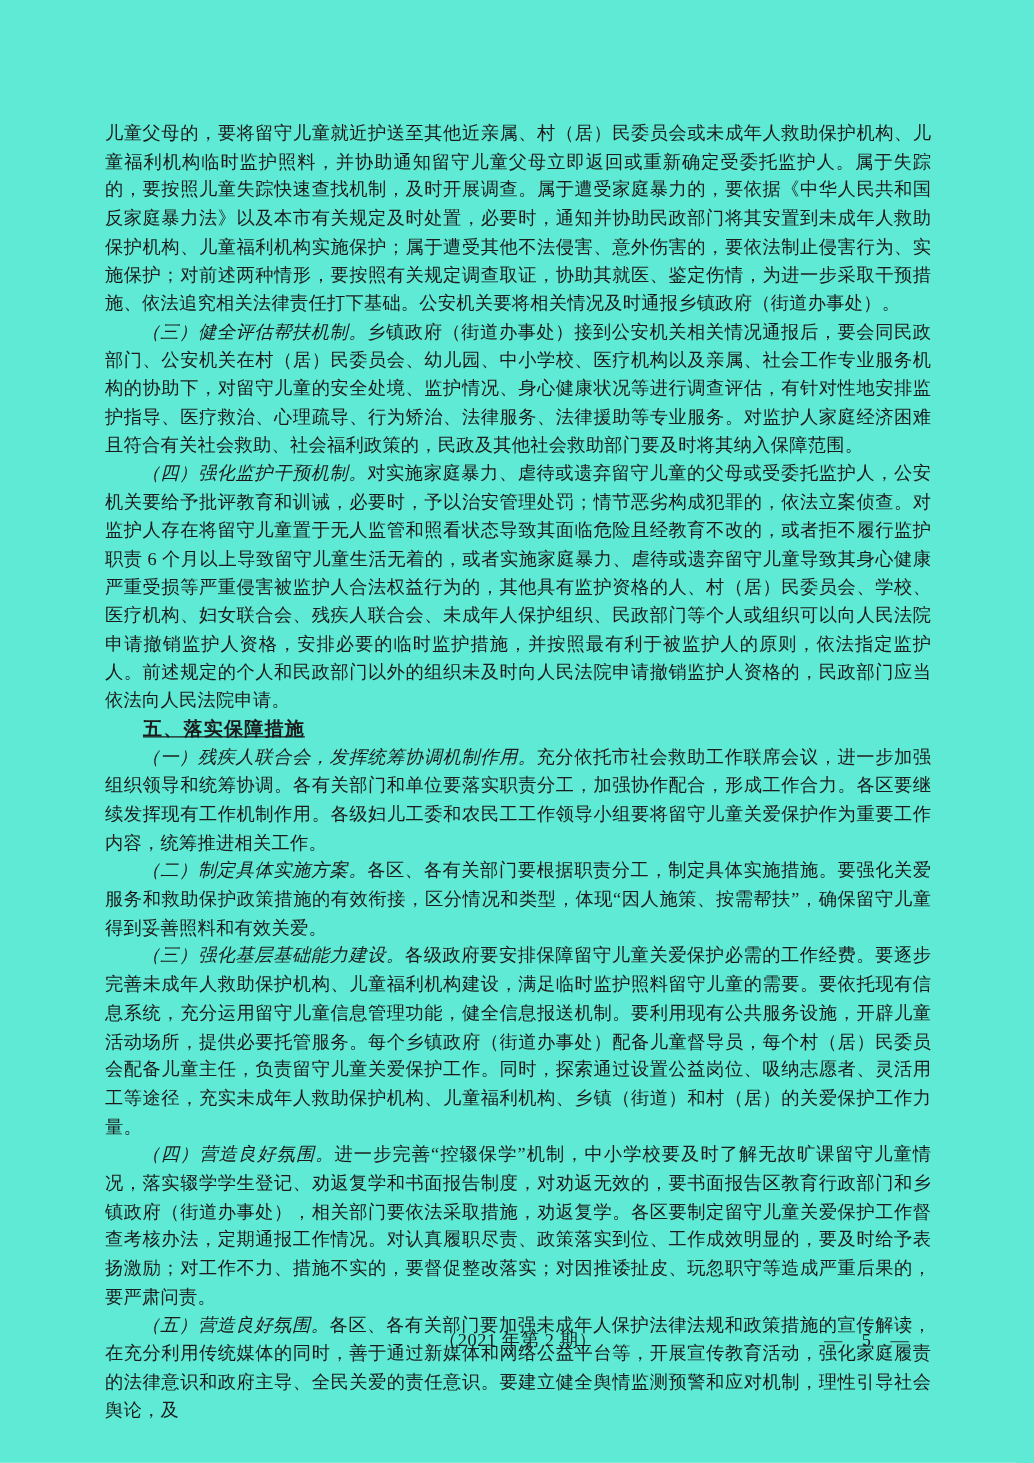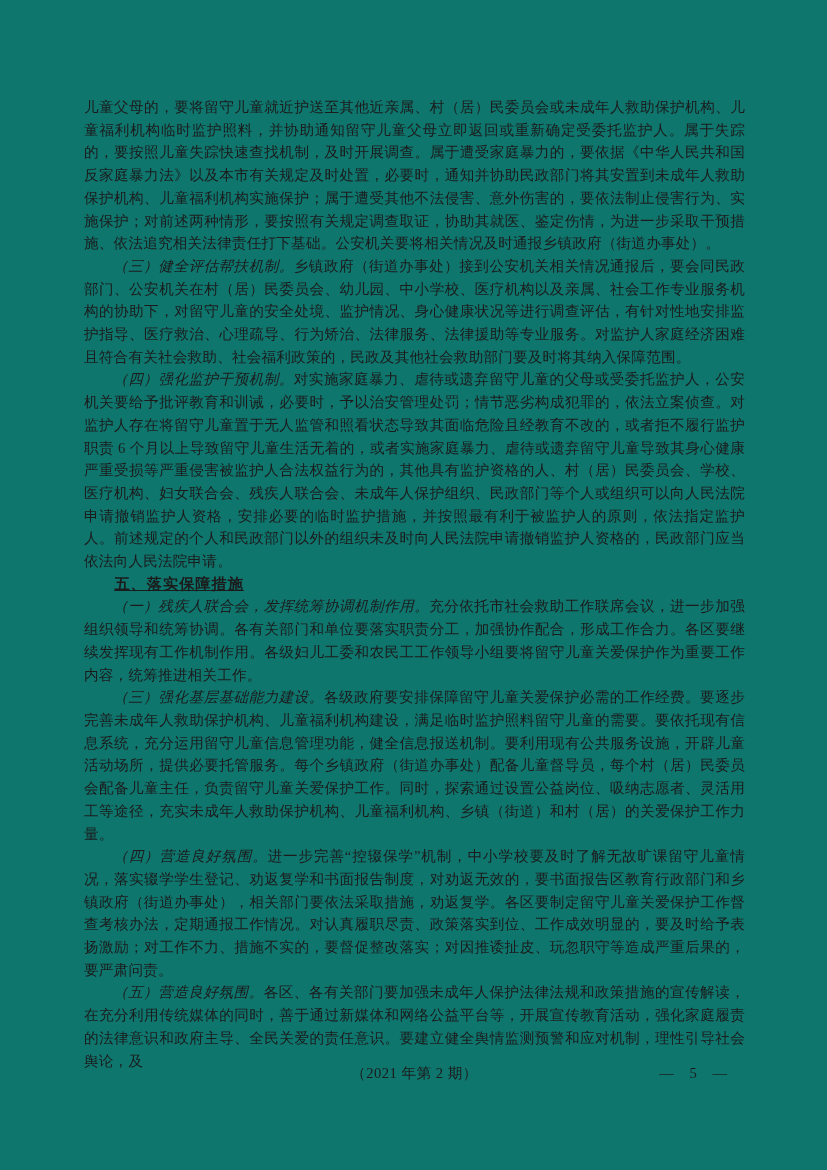--- a/index.html
+++ b/index.html
@@ -73,27 +73,28 @@
     position: absolute;
     right: 12px;
     top: 0;
     letter-spacing: 6px;
     white-space: nowrap;
   }
 </style>
 </head>
 <body>
 
-<div class="page" style="background: #0f766e; color: rgb(27, 27, 27);">
+<div class="page" style="background: #5eead4; color: rgb(27, 27, 27);">
   <main class="content">
       <p class="para continuation">儿童父母的，要将留守儿童就近护送至其他近亲属、村（居）民委员会或未成年人救助保护机构、儿童福利机构临时监护照料，并协助通知留守儿童父母立即返回或重新确定受委托监护人。属于失踪的，要按照儿童失踪快速查找机制，及时开展调查。属于遭受家庭暴力的，要依据《中华人民共和国反家庭暴力法》以及本市有关规定及时处置，必要时，通知并协助民政部门将其安置到未成年人救助保护机构、儿童福利机构实施保护；属于遭受其他不法侵害、意外伤害的，要依法制止侵害行为、实施保护；对前述两种情形，要按照有关规定调查取证，协助其就医、鉴定伤情，为进一步采取干预措施、依法追究相关法律责任打下基础。公安机关要将相关情况及时通报乡镇政府（街道办事处）。</p>
       <p class="para indent"><span class="lead">（三）健全评估帮扶机制。</span>乡镇政府（街道办事处）接到公安机关相关情况通报后，要会同民政部门、公安机关在村（居）民委员会、幼儿园、中小学校、医疗机构以及亲属、社会工作专业服务机构的协助下，对留守儿童的安全处境、监护情况、身心健康状况等进行调查评估，有针对性地安排监护指导、医疗救治、心理疏导、行为矫治、法律服务、法律援助等专业服务。对监护人家庭经济困难且符合有关社会救助、社会福利政策的，民政及其他社会救助部门要及时将其纳入保障范围。</p>
       <p class="para indent"><span class="lead">（四）强化监护干预机制。</span>对实施家庭暴力、虐待或遗弃留守儿童的父母或受委托监护人，公安机关要给予批评教育和训诫，必要时，予以治安管理处罚；情节恶劣构成犯罪的，依法立案侦查。对监护人存在将留守儿童置于无人监管和照看状态导致其面临危险且经教育不改的，或者拒不履行监护职责 6 个月以上导致留守儿童生活无着的，或者实施家庭暴力、虐待或遗弃留守儿童导致其身心健康严重受损等严重侵害被监护人合法权益行为的，其他具有监护资格的人、村（居）民委员会、学校、医疗机构、妇女联合会、残疾人联合会、未成年人保护组织、民政部门等个人或组织可以向人民法院申请撤销监护人资格，安排必要的临时监护措施，并按照最有利于被监护人的原则，依法指定监护人。前述规定的个人和民政部门以外的组织未及时向人民法院申请撤销监护人资格的，民政部门应当依法向人民法院申请。</p>
       <p class="para heading">五、落实保障措施</p>
       <p class="para indent"><span class="lead">（一）残疾人联合会，发挥统筹协调机制作用。</span>充分依托市社会救助工作联席会议，进一步加强组织领导和统筹协调。各有关部门和单位要落实职责分工，加强协作配合，形成工作合力。各区要继续发挥现有工作机制作用。各级妇儿工委和农民工工作领导小组要将留守儿童关爱保护作为重要工作内容，统筹推进相关工作。</p>
+      <p class="para indent"><span class="lead">（二）制定具体实施方案。</span>各区、各有关部门要根据职责分工，制定具体实施措施。要强化关爱服务和救助保护政策措施的有效衔接，区分情况和类型，体现“因人施策、按需帮扶”，确保留守儿童得到妥善照料和有效关爱。</p>
       <p class="para indent"><span class="lead">（三）强化基层基础能力建设。</span>各级政府要安排保障留守儿童关爱保护必需的工作经费。要逐步完善未成年人救助保护机构、儿童福利机构建设，满足临时监护照料留守儿童的需要。要依托现有信息系统，充分运用留守儿童信息管理功能，健全信息报送机制。要利用现有公共服务设施，开辟儿童活动场所，提供必要托管服务。每个乡镇政府（街道办事处）配备儿童督导员，每个村（居）民委员会配备儿童主任，负责留守儿童关爱保护工作。同时，探索通过设置公益岗位、吸纳志愿者、灵活用工等途径，充实未成年人救助保护机构、儿童福利机构、乡镇（街道）和村（居）的关爱保护工作力量。</p>
       <p class="para indent"><span class="lead">（四）营造良好氛围。</span>进一步完善“控辍保学”机制，中小学校要及时了解无故旷课留守儿童情况，落实辍学学生登记、劝返复学和书面报告制度，对劝返无效的，要书面报告区教育行政部门和乡镇政府（街道办事处），相关部门要依法采取措施，劝返复学。各区要制定留守儿童关爱保护工作督查考核办法，定期通报工作情况。对认真履职尽责、政策落实到位、工作成效明显的，要及时给予表扬激励；对工作不力、措施不实的，要督促整改落实；对因推诿扯皮、玩忽职守等造成严重后果的，要严肃问责。</p>
       <p class="para indent"><span class="lead">（五）营造良好氛围。</span>各区、各有关部门要加强未成年人保护法律法规和政策措施的宣传解读，在充分利用传统媒体的同时，善于通过新媒体和网络公益平台等，开展宣传教育活动，强化家庭履责的法律意识和政府主导、全民关爱的责任意识。要建立健全舆情监测预警和应对机制，理性引导社会舆论，及</p>
     </main>
 
   <footer class="footer">
     <span class="issue">（2021 年第 2 期）</span>
     <span class="pageno">— 5 —</span>
   </footer>
 </div>

